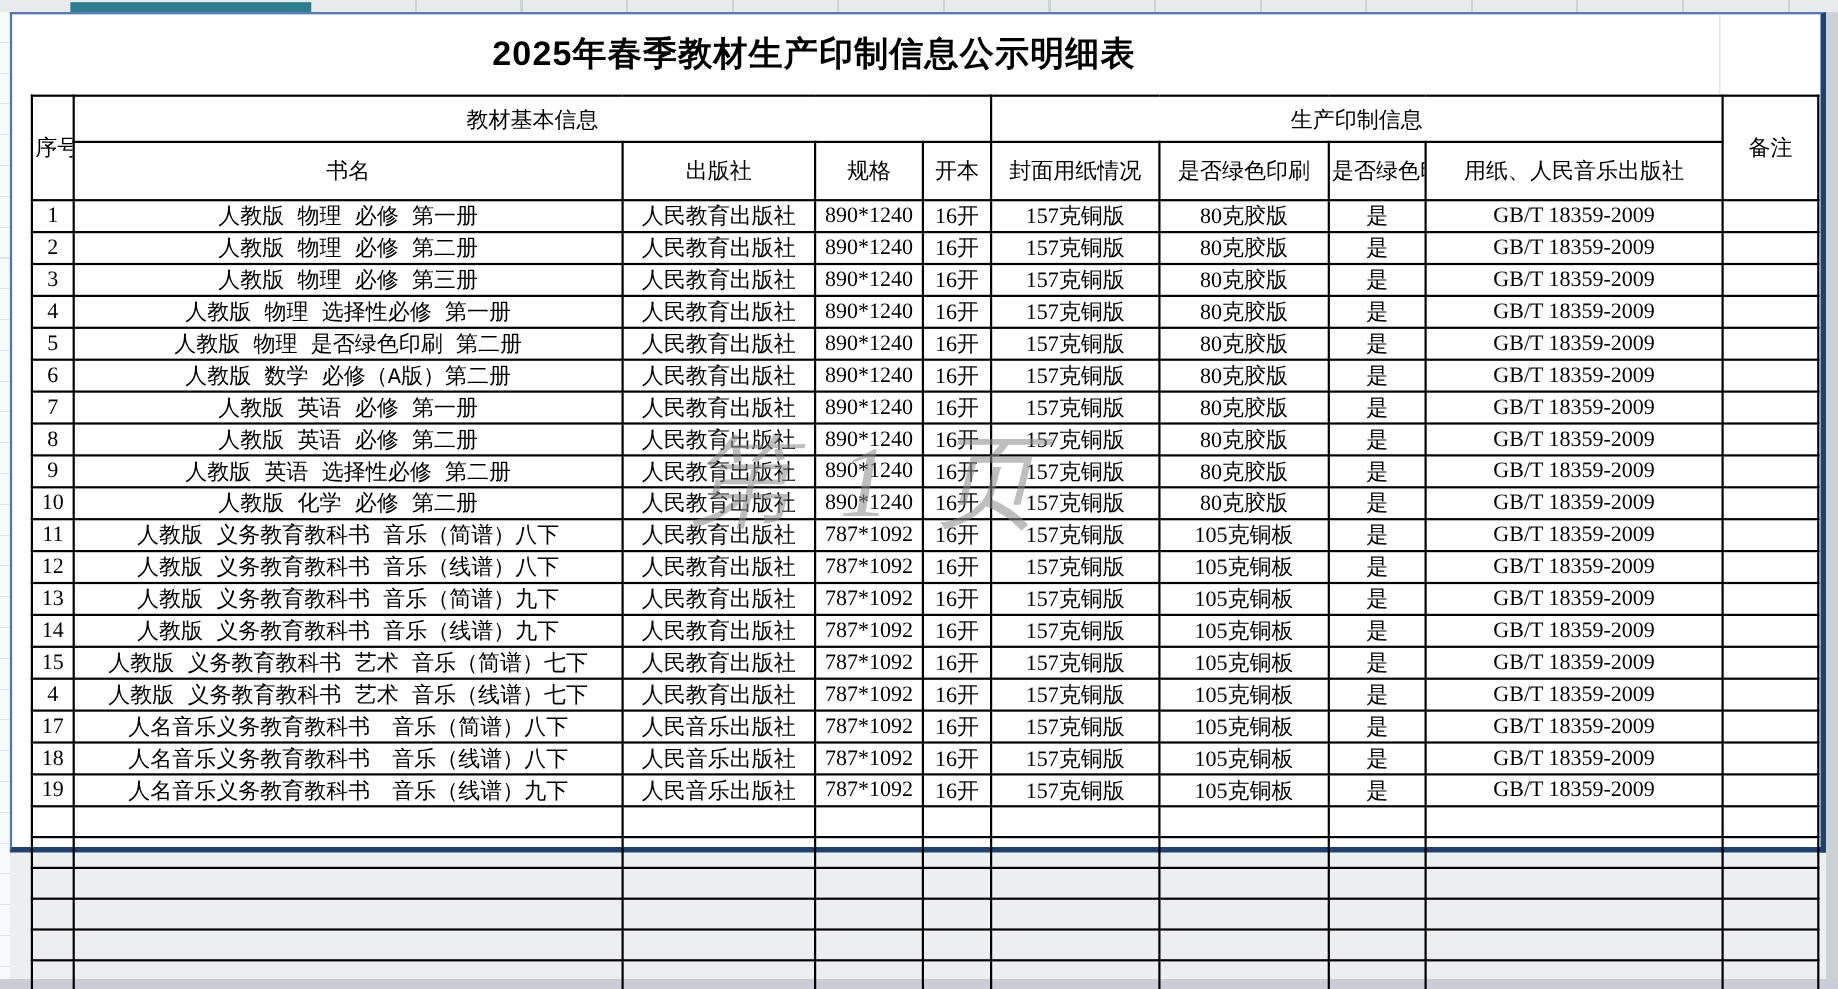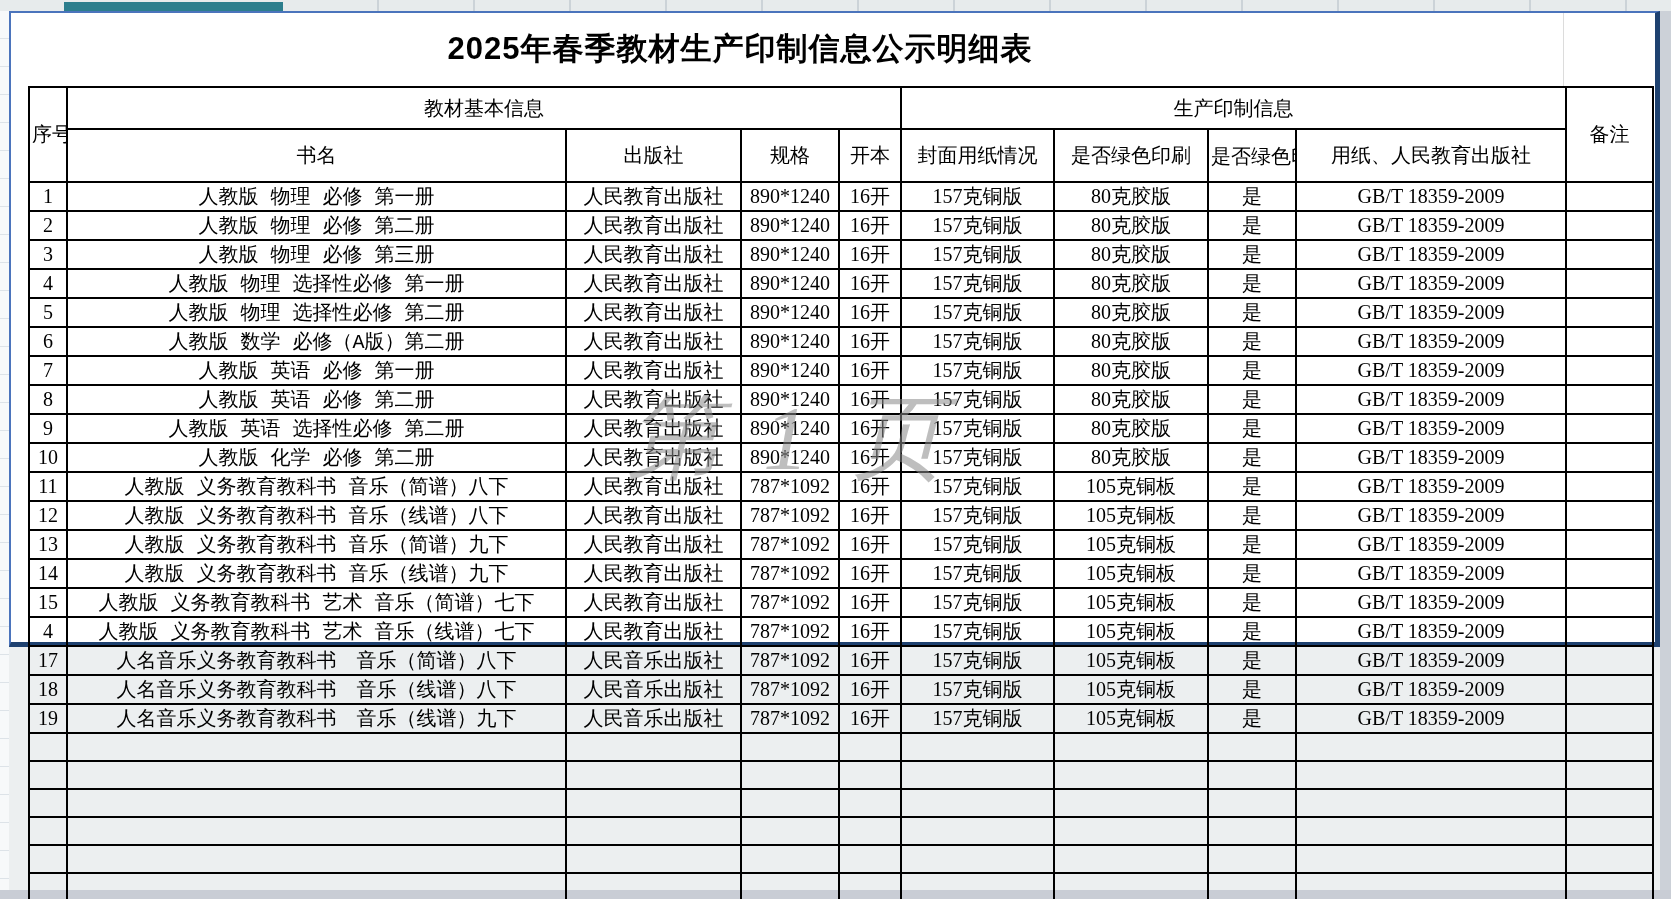--- a/index.html
+++ b/index.html
@@ -33,21 +33,21 @@
     position:absolute;left:1660px;top:11px;width:11px;height:879px;
     background:#ccd1d8;
   }
   .bottom-margin{
     position:absolute;left:0;top:890px;width:1671px;height:9px;
     background:#c9cdd5;
   }
   
   .sheet{
     position:absolute;left:9px;top:11px;
-    width:1651px;height:636px;
+    width:1651px;height:764px;
     box-sizing:border-box;
     background:#ffffff;
     border-top:2px solid var(--border-light,#35539b);
     border-left:2px solid var(--border-light,#4b74bc);
     border-right:5px solid var(--border-dark,#1e4170);
     border-bottom:5px solid var(--border-dark,#1e4170);
   }
   .title{
     position:absolute;left:17px;top:0;width:1424px;height:71px;
     display:flex;align-items:center;justify-content:center;
@@ -129,21 +129,21 @@
           <th rowspan="2">备注</th>
         </tr>
         <tr class="h2">
           <th>书名</th>
           <th>出版社</th>
           <th>规格</th>
           <th>开本</th>
           <th>封面用纸情况</th>
           <th>是否绿色印刷</th>
           <th class="wrap">是否绿色印刷</th>
-          <th>用纸、人民教育出版社</th>
+          <th>用纸、人民音乐出版社</th>
         </tr>
       </thead>
       <tbody>
           <tr class="data-row">
             <td class="c-center">1</td>
             <td class="c-name">人教版 物理 必修 第一册</td>
             <td class="c-center">人民教育出版社</td>
             <td class="c-center">890*1240</td>
             <td class="c-center">16开</td>
             <td class="c-center">157克铜版</td>
@@ -183,21 +183,21 @@
             <td class="c-center">890*1240</td>
             <td class="c-center">16开</td>
             <td class="c-center">157克铜版</td>
             <td class="c-center">80克胶版</td>
             <td class="c-center">是</td>
             <td class="c-center">GB/T 18359-2009</td>
             <td class="c-center"></td>
           </tr>
           <tr class="data-row">
             <td class="c-center">5</td>
-            <td class="c-name">人教版 物理 选择性必修 第二册</td>
+            <td class="c-name">人教版 物理 是否绿色印刷 第二册</td>
             <td class="c-center">人民教育出版社</td>
             <td class="c-center">890*1240</td>
             <td class="c-center">16开</td>
             <td class="c-center">157克铜版</td>
             <td class="c-center">80克胶版</td>
             <td class="c-center">是</td>
             <td class="c-center">GB/T 18359-2009</td>
             <td class="c-center"></td>
           </tr>
           <tr class="data-row">

